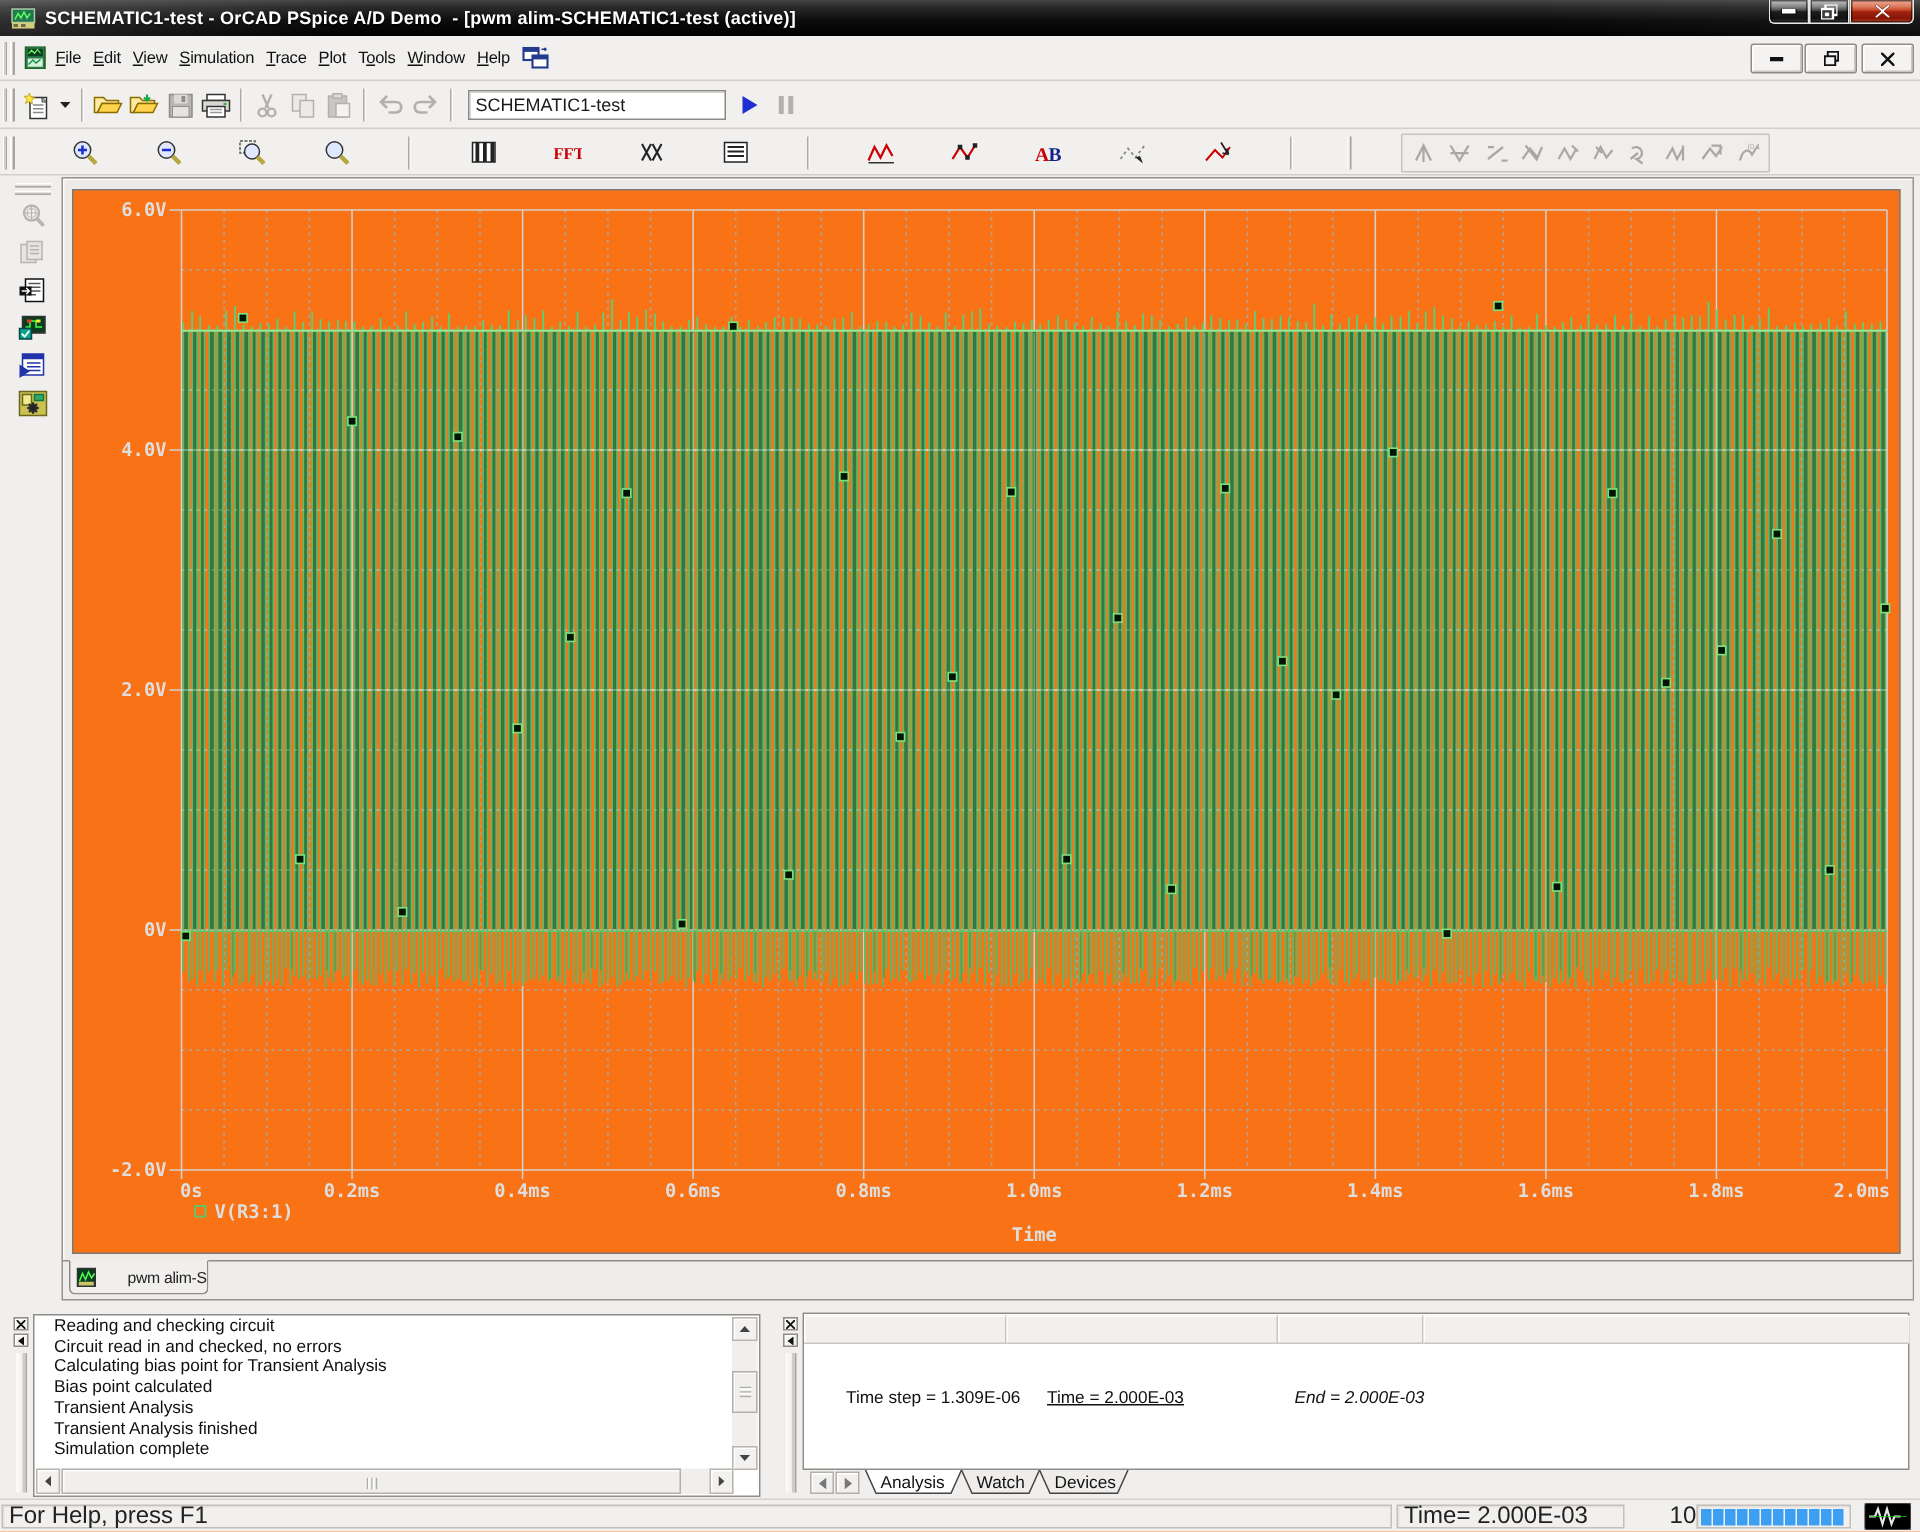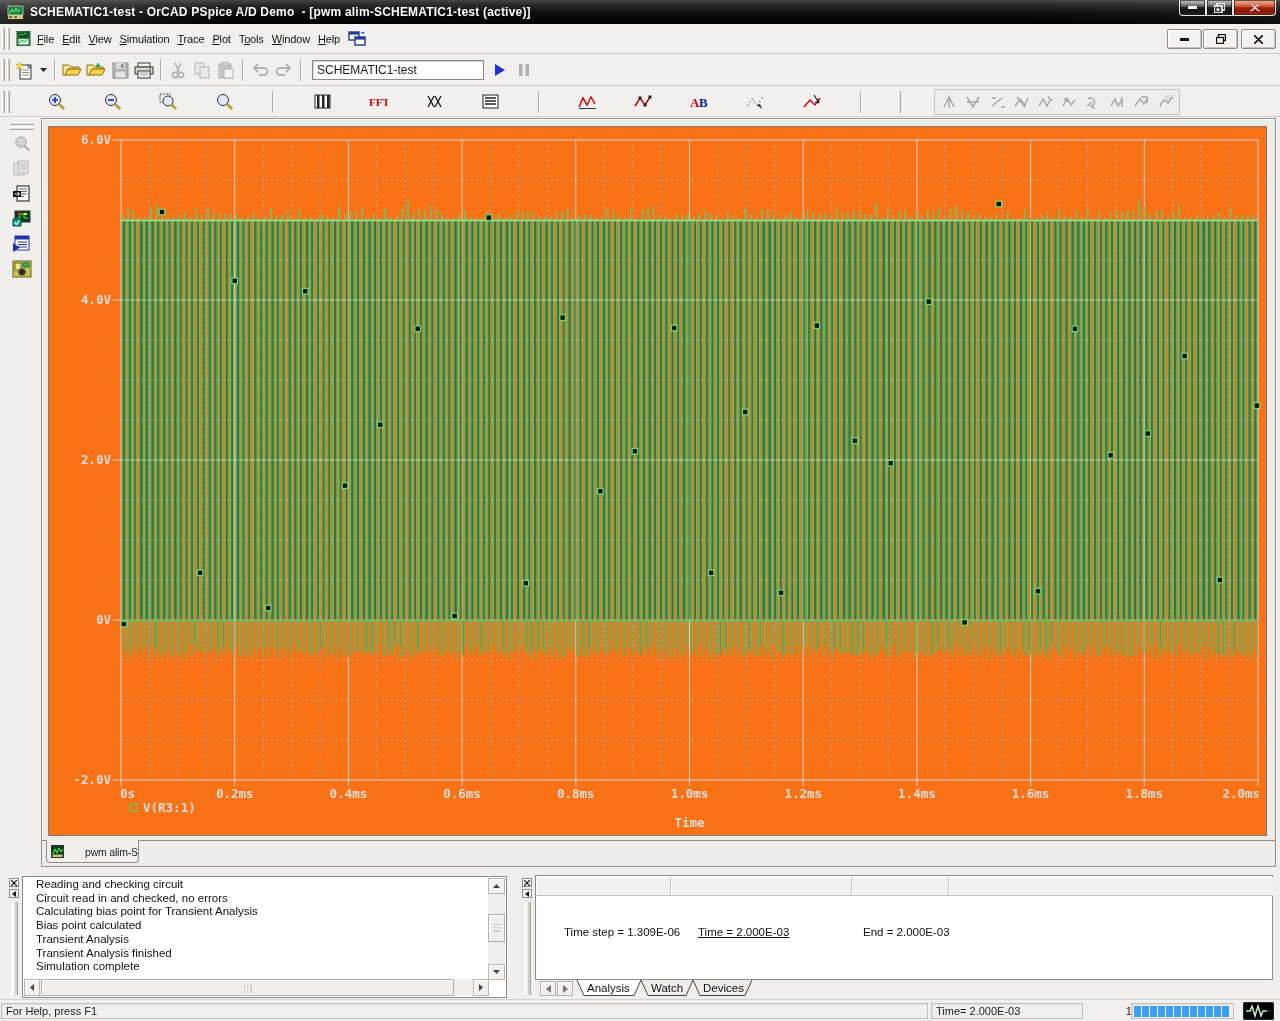--- a/index.html
+++ b/index.html
@@ -187,21 +187,21 @@
 
   
   #statusbar {
     left:0; top:999px; width:1280px; height:22px;
     background:#f1f0ee; border-top:1px solid #d4d1cd;
     display:block;
   }
   .status-pane {
     position:absolute; top:3px; height:16px;
     border:1px solid #c3c0bc; box-shadow:inset 1px 1px 0 #e4e2df;
-    font-size:11px; color:#222; display:flex; align-items:center; padding:0 4px;
+    font-size:16px; color:#222; display:flex; align-items:center; padding:0 4px;
     background:#f1f0ee; white-space:nowrap;
   }
   #progress-pane { padding:1px 2px; display:flex; gap:1px; align-items:center; }
   .prog-block { width:7px; height:11px; background:#3d9ff2; }
 
   #plot-svg text { font-family:"DejaVu Sans Mono", monospace; font-weight:bold; }
 </style>
 </head>
 <body>
 
@@ -827,21 +827,21 @@
         </svg>
     </div>
     <div class="dock-grip" style="left:5px; top:29px; height:93px;"></div>
     <div id="status-box">
       <div class="hdr-cell" style="left:0; width:135px;"></div>
       <div class="hdr-cell" style="left:135px; width:181px;"></div>
       <div class="hdr-cell" style="left:316px; width:97px;"></div>
       <div class="hdr-cell" style="left:413px; width:324px; border-right:none;"></div>
       <div class="stat-text" style="left:28px;">Time step = 1.309E-06</div>
       <div class="stat-text" style="left:162px;text-decoration:underline;">Time = 2.000E-03</div>
-      <div class="stat-text" style="left:327px;">End = 2.000E-03</div>
+      <div class="stat-text" style="left:327px;font-style:italic;">End = 2.000E-03</div>
     </div>
     <div id="status-tabs">
       <div class="tab-arrow" style="left:5px;">
         <svg width="5" height="8" viewBox="0 0 5 8">
             <path d="M5 0 L0 4 L5 8 z" fill="#777"></path>
           </svg>
       </div>
       <div class="tab-arrow" style="left:22px;">
         <svg width="5" height="8" viewBox="0 0 5 8">
             <path d="M0 0 L5 4 L0 8 z" fill="#777"></path>

